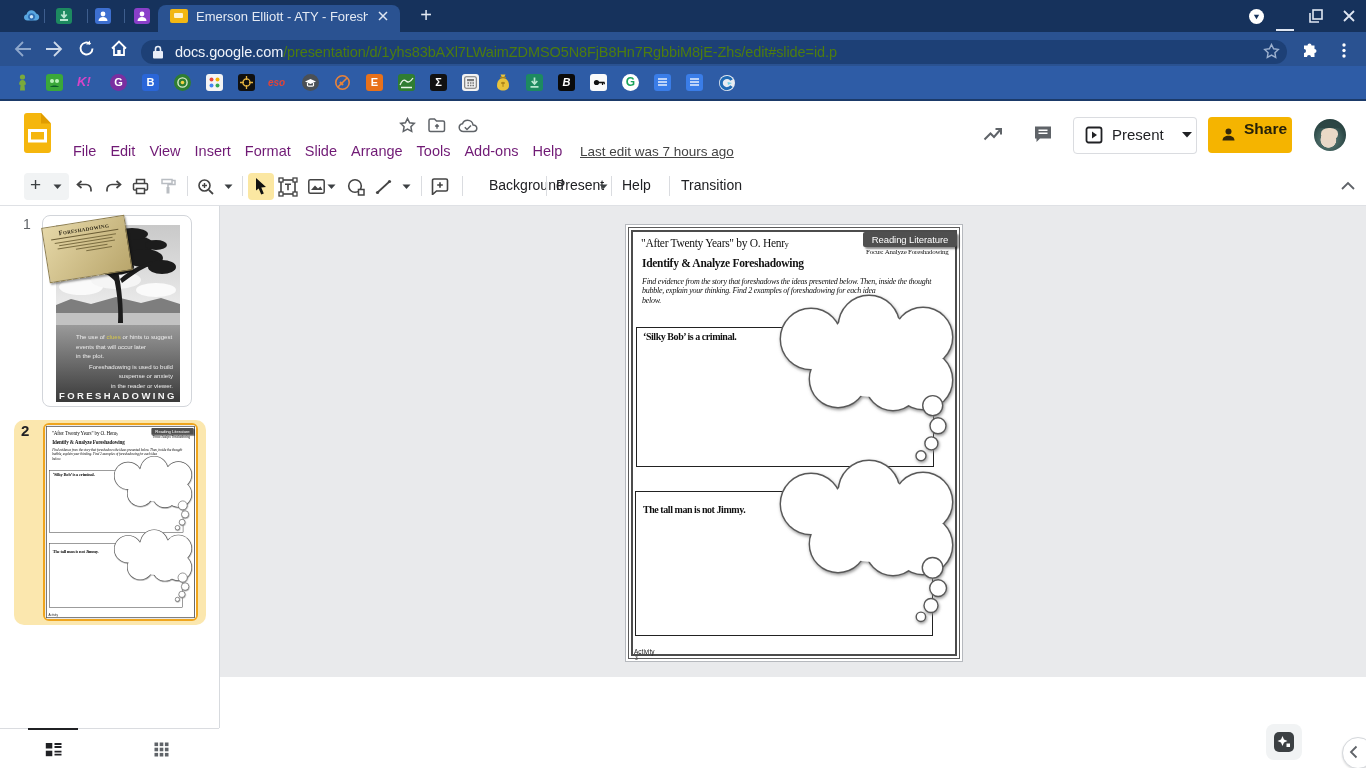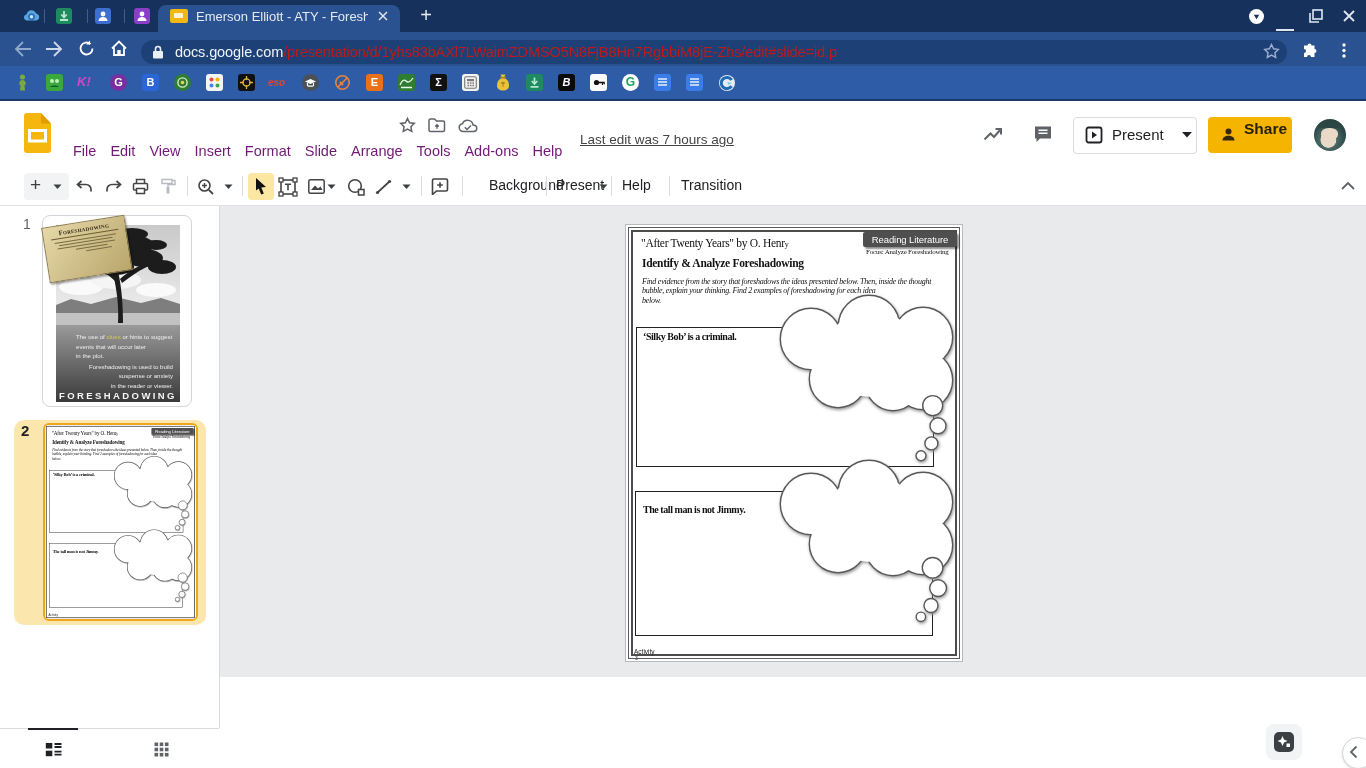--- a/index.html
+++ b/index.html
@@ -101,21 +101,21 @@
   <svg class="abs" style="left:110px;top:40px" width="18" height="17" viewBox="0 0 18 17">
       <path d="M2 8.5 L9 1.5 L16 8.5 M4 7.5 V15 h10 V7.5" stroke="#fff" stroke-width="1.8" fill="none"></path>
       <rect x="7.3" y="10" width="3.4" height="5" fill="#fff"></rect>
     </svg>
 
   <div id="omni"></div>
   <svg class="abs" style="left:152px;top:45px" width="12" height="14" viewBox="0 0 12 14">
       <rect x="1" y="6" width="10" height="7.5" rx="1" fill="#e9eef8"></rect>
       <path d="M3.5 6 V4 a2.5 2.5 0 0 1 5 0 V6" stroke="#e9eef8" stroke-width="1.6" fill="none"></path>
     </svg>
-  <div class="abs" style="left:175px;top:45px;font-size:14.5px;line-height:15px;color:#eef2f9;letter-spacing:-.1px">docs.google.com<span style="color:#b91c1c">/presentation/d/1yhs83bAXl7LWaimZDMSO5N8FjB8Hn7RgbbiM8jE-Zhs/edit#slide=id.p</span></div>
+  <div class="abs" style="left:175px;top:45px;font-size:14.5px;line-height:15px;color:#eef2f9;letter-spacing:-.1px">docs.google.com<span style="color:#4d7c0f">/presentation/d/1yhs83bAXl7LWaimZDMSO5N8FjB8Hn7RgbbiM8jE-Zhs/edit#slide=id.p</span></div>
   <svg class="abs" style="left:1263px;top:43px" width="17" height="17" viewBox="0 0 17 17">
       <path d="M8.5 1.5 l2.1 4.3 4.7.6 -3.4 3.3 .8 4.7 -4.2-2.3 -4.2 2.3 .8-4.7 -3.4-3.3 4.7-.6 Z" fill="none" stroke="#9db1cf" stroke-width="1.4"></path>
     </svg>
   <svg class="abs" style="left:1301px;top:43px" width="17" height="17" viewBox="0 0 17 17">
       <path d="M6.5 2.5 a2 2 0 0 1 4 0 h3 v3.5 a2 2 0 0 1 0 4 V14 h-3.5 a2 2 0 0 0 -4 0 H3 v-4 a2 2 0 0 0 0 -4 V2.5 Z" fill="#fff"></path>
     </svg>
   <circle class="abs"></circle>
   <svg class="abs" style="left:1336px;top:42px" width="16" height="17" viewBox="0 0 16 17">
       <circle cx="8" cy="3" r="1.7" fill="#fff"></circle>
       <circle cx="8" cy="8.5" r="1.7" fill="#fff"></circle>
@@ -221,21 +221,21 @@
       <path d="M1 2.5 a1.5 1.5 0 0 1 1.5-1.5 h4 l2 2 h6.5 a1.5 1.5 0 0 1 1.5 1.5 V12 a1.5 1.5 0 0 1 -1.5 1.5 h-12.5 A1.5 1.5 0 0 1 1 12 Z" fill="none" stroke="#5f6368" stroke-width="1.5"></path>
       <path d="M9 10.8 v-4 M7.2 8.5 L9 6.7 l1.8 1.8" stroke="#5f6368" stroke-width="1.4" fill="none"></path>
     </svg>
   <svg class="abs" style="left:458px;top:119px" width="20" height="14" viewBox="0 0 20 14">
       <path d="M5.5 12.5 C3 12.5 1.2 10.8 1.2 8.6 C1.2 6.6 2.6 5.1 4.5 4.8 C5.2 2.6 7.2 1.2 9.6 1.2 C12.4 1.2 14.7 3.2 15 5.9 C17.2 6 18.8 7.4 18.8 9.3 C18.8 11.1 17.3 12.5 15.4 12.5 Z" fill="none" stroke="#5f6368" stroke-width="1.5"></path>
       <path d="M6.8 8.3 l2.2 2.2 4-4" stroke="#5f6368" stroke-width="1.5" fill="none"></path>
     </svg>
   <div id="menus">
     <span>File</span><span>Edit</span><span>View</span><span>Insert</span><span>Format</span><span>Slide</span><span>Arrange</span><span>Tools</span><span>Add-ons</span><span>Help</span>
   </div>
-  <div class="abs" style="left:580px;top:132px;font-size:13.5px;color:#444;text-decoration:underline">Last edit was 7 hours ago</div>
+  <div class="abs" style="left:580px;top:144px;font-size:13.5px;color:#444;text-decoration:underline">Last edit was 7 hours ago</div>
 
   <svg class="abs" style="left:983px;top:126px" width="20" height="16" viewBox="0 0 20 16">
       <path d="M1.5 13.5 L7.5 7.5 L11 11 L17.5 3.5" stroke="#5f6368" stroke-width="2" fill="none"></path>
       <path d="M12.5 3 h5.5 v5.5" stroke="#5f6368" stroke-width="2" fill="none"></path>
     </svg>
   <svg class="abs" style="left:1033px;top:125px" width="20" height="19" viewBox="0 0 20 19">
       <path d="M2 1.5 h16 v12 h-11 l-3.5 3.5 v-3.5 h-1.5 Z" fill="#5f6368"></path>
       <path d="M5.5 5.2 h9 M5.5 8.2 h9" stroke="#fff" stroke-width="1.5"></path>
     </svg>
   <div class="abs" style="left:1073px;top:117px;width:104px;height:35px;border:1px solid #dadce0;border-radius:4px 0 0 4px;background:#fff"></div>

